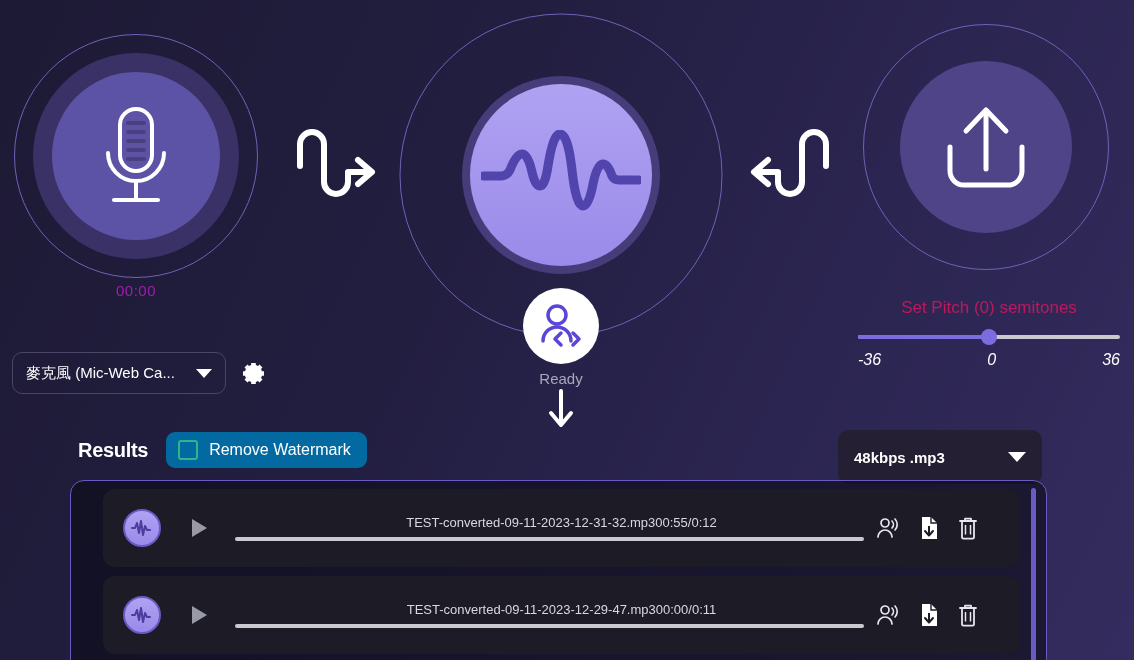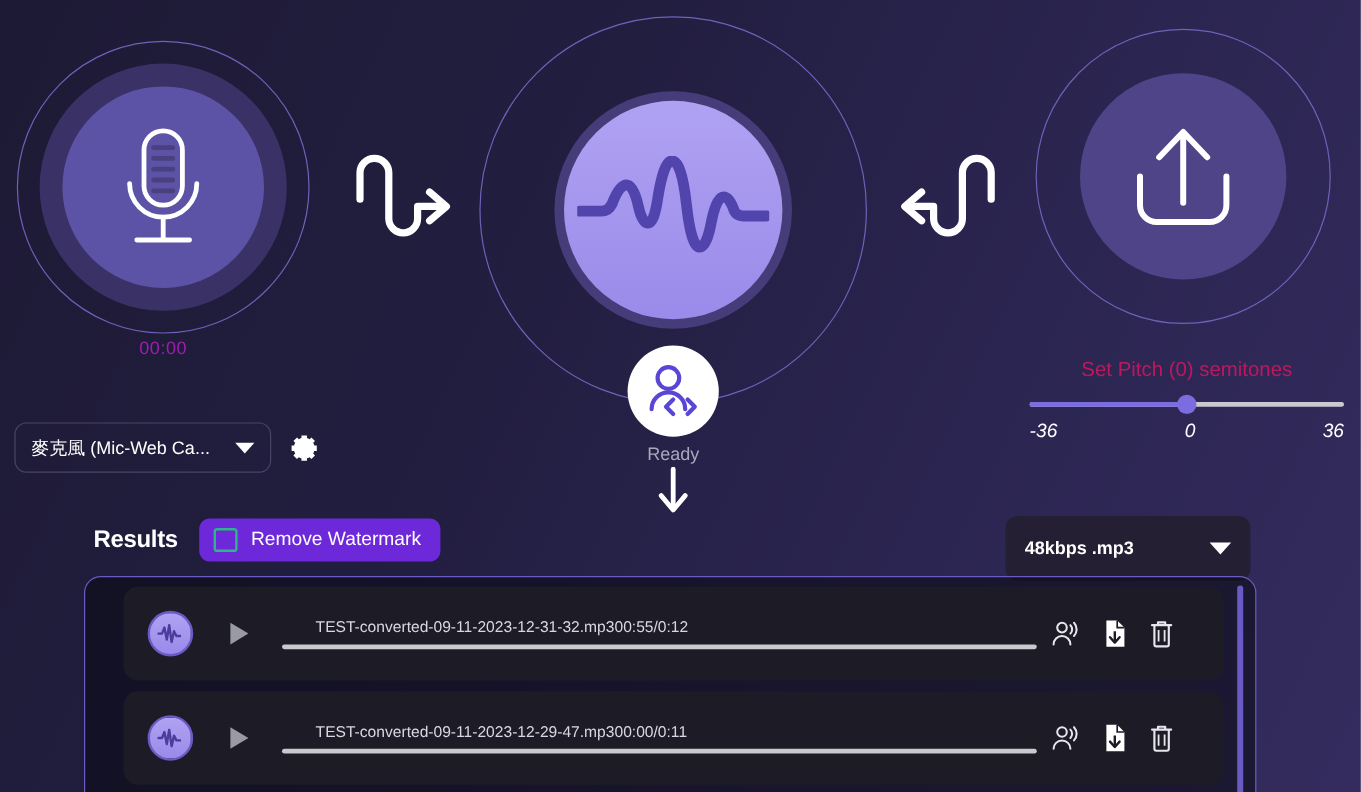--- a/index.html
+++ b/index.html
@@ -93,21 +93,21 @@
     position: absolute; left: 50%; top: 50%; transform: translate(-50%,-50%);
     width: 16px; height: 16px; border-radius: 50%; background: #7b6ce0;
   }
   .pitch-scale { display: flex; justify-content: space-between; margin-top: 12px; font-size: 16px; color: #fff; font-style: italic; }
 
   
   .results-head { position: absolute; left: 78px; top: 432px; display: flex; align-items: center; gap: 18px; }
   .results-title { font-size: 20px; font-weight: bold; letter-spacing: -.3px; }
   .watermark-pill {
     display: flex; align-items: center; gap: 11px;
-    background: #6d28d9; border-radius: 9px; padding: 8px 16px 8px 12px;
+    background: #0369a1; border-radius: 9px; padding: 8px 16px 8px 12px;
   }
   .checkbox { width: 20px; height: 20px; border: 2px solid #2fb58a; border-radius: 3px; background: transparent; }
   .watermark-label { font-size: 16px; }
 
   .format-select {
     position: absolute; left: 838px; top: 430px; width: 204px; height: 54px;
     background: #241f33; border-radius: 10px; display: flex; align-items: center;
     justify-content: space-between; padding: 0 16px; font-size: 15px; font-weight: bold;
   }
   .caret-sm { width: 0; height: 0; border-left: 9px solid transparent; border-right: 9px solid transparent; border-top: 10px solid #fff; }
@@ -123,21 +123,21 @@
     height: 78px; background: #1d1b26; border-radius: 12px;
     display: flex; align-items: center; padding: 0 16px 0 20px; margin-bottom: 9px;
   }
   .row-avatar {
     width: 38px; height: 38px; border-radius: 50%;
     background: linear-gradient(180deg,#b0a2f2,#9a8aea); border: 2px solid #6b5ac4;
     display: flex; align-items: center; justify-content: center; flex: none;
   }
   .play-btn { margin-left: 28px; flex: none; }
   .row-main { flex: 1; margin-left: 26px; margin-right: 12px; position: relative; }
-  .row-meta { display: flex; align-items: flex-start; justify-content: flex-start; padding: 0 4px; }
+  .row-meta { display: flex; align-items: flex-start; justify-content: center; padding: 0 4px; }
   .row-name { font-size: 13px; color: #d8d8e2; margin-left: 24px; }
   .row-time { font-size: 13px; color: #d8d8e2; }
   .row-progress { margin-top: 7px; height: 4px; border-radius: 2px; background: #c9c9cf; }
   .row-icons { display: flex; align-items: center; gap: 19px; flex: none; margin-right: 26px; }
   .scrollbar {
     position: absolute; right: 10px; top: 7px; width: 5px; height: 186px;
     border-radius: 3px; background: #6b5ac4;
   }
   svg { display: block; }
 </style>

